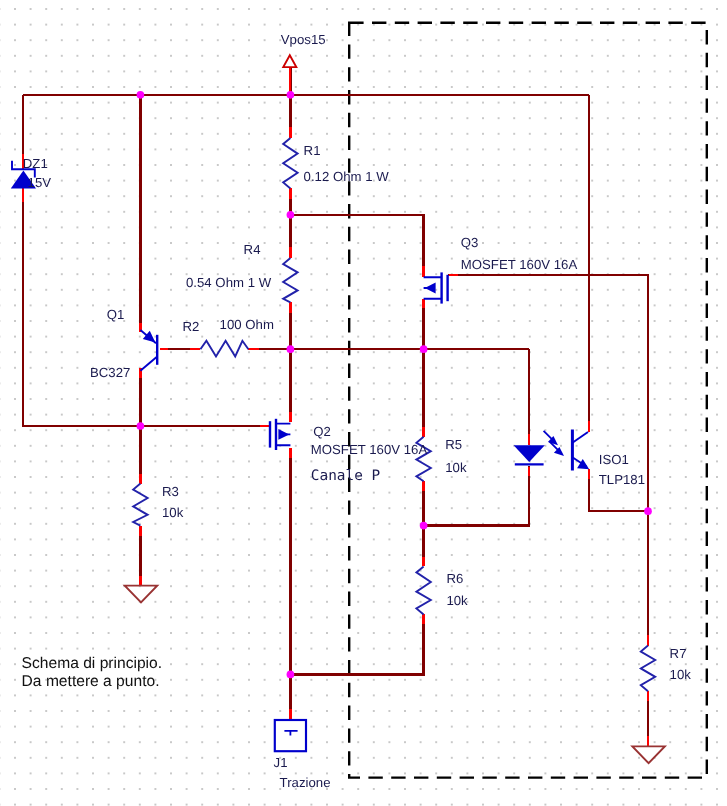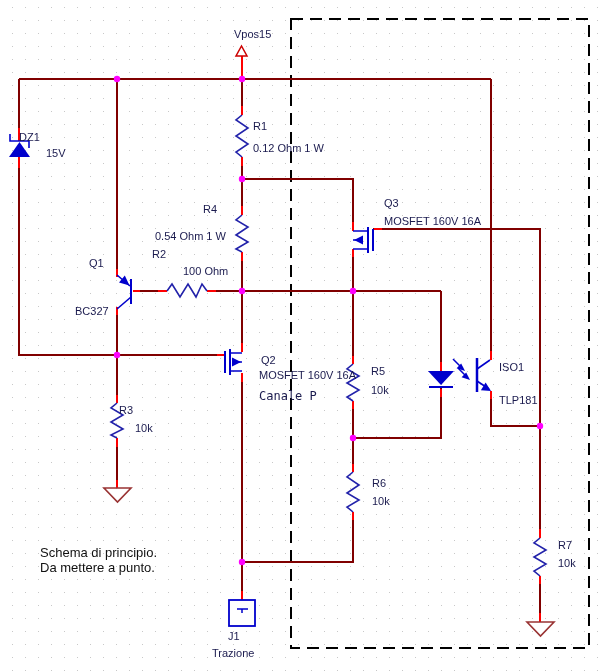--- a/index.html
+++ b/index.html
@@ -5,21 +5,21 @@
   html,body{margin:0;padding:0;background:#e8e8e8;}
   #canvas{
     position:relative;width:606px;height:672px;background:#ffffff;
     background-image:radial-gradient(circle,#c8c8c8 0.8px,transparent 1px);
     background-size:13px 13px;background-position:6px 1px;
     font-family:"Liberation Sans",sans-serif;overflow:hidden;
   }
   svg{position:absolute;left:0;top:0;}
   .lbl{position:absolute;font-size:11px;line-height:11px;color:#1a1a4e;white-space:pre;}
   .mono{font-family:"DejaVu Sans Mono",monospace;font-size:12px;line-height:12px;}
-  .note{font-size:13px;line-height:13px;color:#111111;margin-left:22px;}
+  .note{font-size:13px;line-height:13px;color:#111111;}
   .net{stroke:#800000;stroke-width:2;fill:none;}
   .pin{stroke:#ff0000;stroke-width:2;fill:none;}
   .sym{stroke:#0000cc;fill:none;}
   .symf{fill:#0000cc;stroke:none;}
   .res{stroke:#2222aa;stroke-width:1.6;fill:none;}
   .gnd{stroke:#993333;stroke-width:1.6;fill:none;}
   .pwr{stroke:#cc0000;stroke-width:1.5;fill:none;}
   .jct{fill:#ff00ff;stroke:none;}
   .brd{stroke:#000000;stroke-width:2;fill:none;stroke-dasharray:12 7;}
 </style>
@@ -133,55 +133,55 @@
         <circle cx="117" cy="355" r="3.2"></circle>
       <circle cx="353" cy="438" r="3.2"></circle>
         <circle cx="540" cy="426" r="3.2"></circle>
       <circle cx="242" cy="562" r="3.2"></circle>
     </g>
   </svg>
 
   <div class="lbl" style="left:234px;top:29px">Vpos15</div>
 
   <div class="lbl" style="left:19px;top:132px">DZ1</div>
-  <div class="lbl" style="left:46px;top:148px">15V</div>
+  <div class="lbl" style="left:23px;top:148px">15V</div>
 
   <div class="lbl" style="left:253px;top:121px">R1</div>
   <div class="lbl" style="left:253px;top:143px">0.12 Ohm 1 W</div>
 
   <div class="lbl" style="left:203px;top:204px">R4</div>
   <div class="lbl" style="left:155px;top:231px">0.54 Ohm 1 W</div>
 
   <div class="lbl" style="left:89px;top:258px">Q1</div>
   <div class="lbl" style="left:75px;top:306px">BC327</div>
 
-  <div class="lbl" style="left:152px;top:249px">R2</div>
+  <div class="lbl" style="left:152px;top:268px">R2</div>
   <div class="lbl" style="left:183px;top:266px">100 Ohm</div>
 
   <div class="lbl" style="left:384px;top:198px">Q3</div>
   <div class="lbl" style="left:384px;top:216px">MOSFET 160V 16A</div>
 
   <div class="lbl" style="left:261px;top:355px">Q2</div>
   <div class="lbl" style="left:259px;top:370px">MOSFET 160V 16A</div>
   <div class="lbl mono" style="left:259px;top:390px">Canale P</div>
 
-  <div class="lbl" style="left:119px;top:405px">R3</div>
+  <div class="lbl" style="left:135px;top:405px">R3</div>
   <div class="lbl" style="left:135px;top:423px">10k</div>
 
   <div class="lbl" style="left:371px;top:366px">R5</div>
   <div class="lbl" style="left:371px;top:385px">10k</div>
 
-  <div class="lbl" style="left:499px;top:362px">ISO1</div>
+  <div class="lbl" style="left:499px;top:379px">ISO1</div>
   <div class="lbl" style="left:499px;top:395px">TLP181</div>
 
   <div class="lbl" style="left:372px;top:478px">R6</div>
   <div class="lbl" style="left:372px;top:496px">10k</div>
 
   <div class="lbl" style="left:558px;top:540px">R7</div>
   <div class="lbl" style="left:558px;top:558px">10k</div>
 
   <div class="lbl note" style="left:18px;top:546px">Schema di principio.</div>
   <div class="lbl note" style="left:18px;top:561px">Da mettere a punto.</div>
 
   <div class="lbl" style="left:228px;top:631px">J1</div>
-  <div class="lbl" style="left:212px;top:648px">Trazione</div>
+  <div class="lbl" style="left:233px;top:648px">Trazione</div>
 
 </div>
 
 </body></html>

